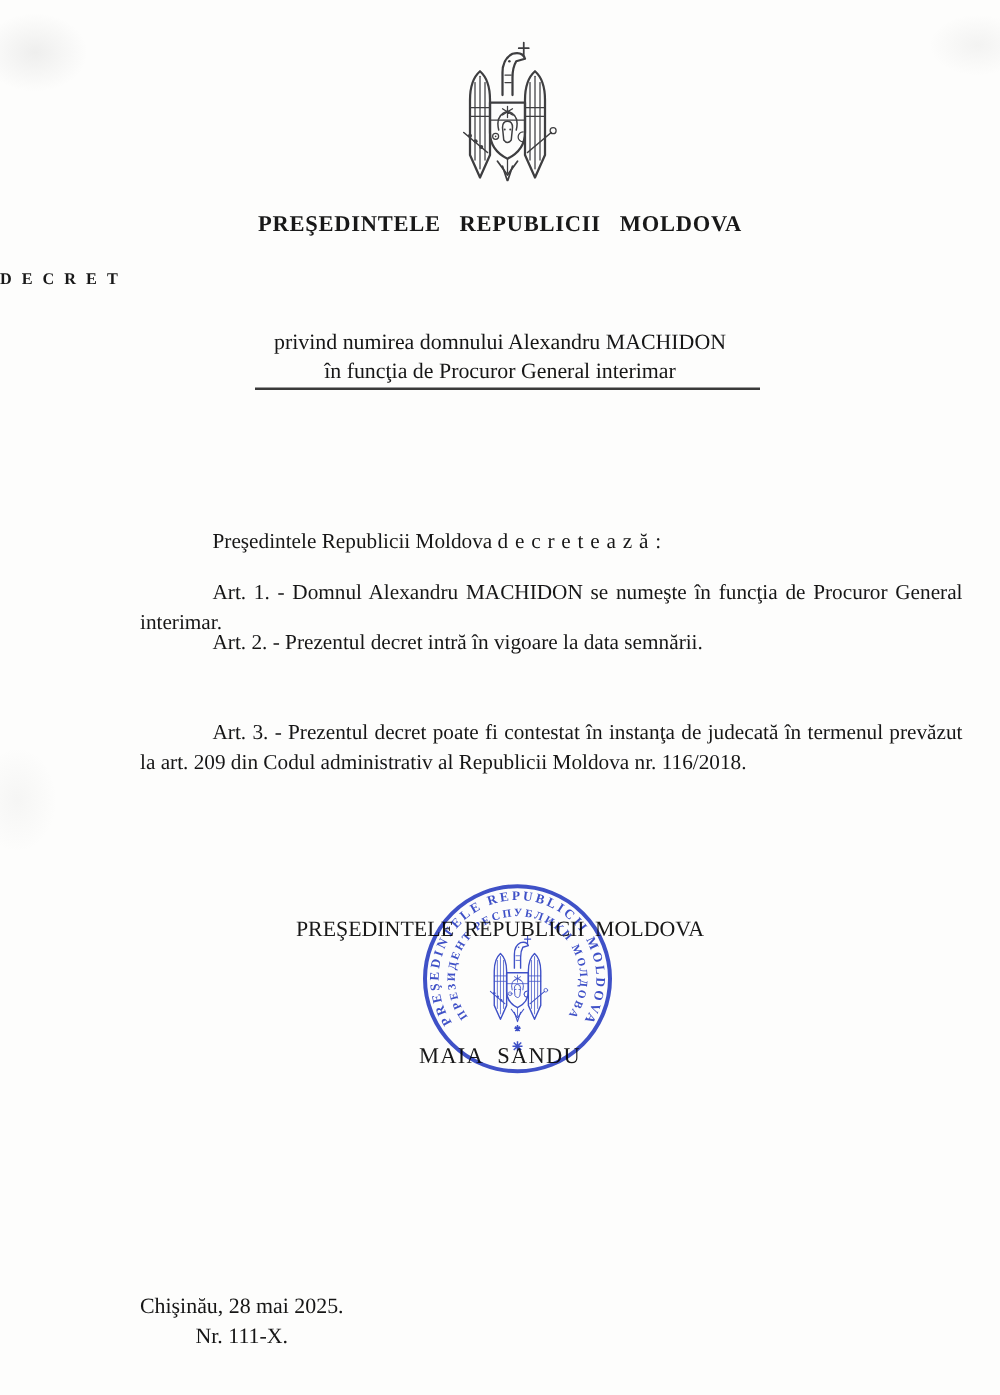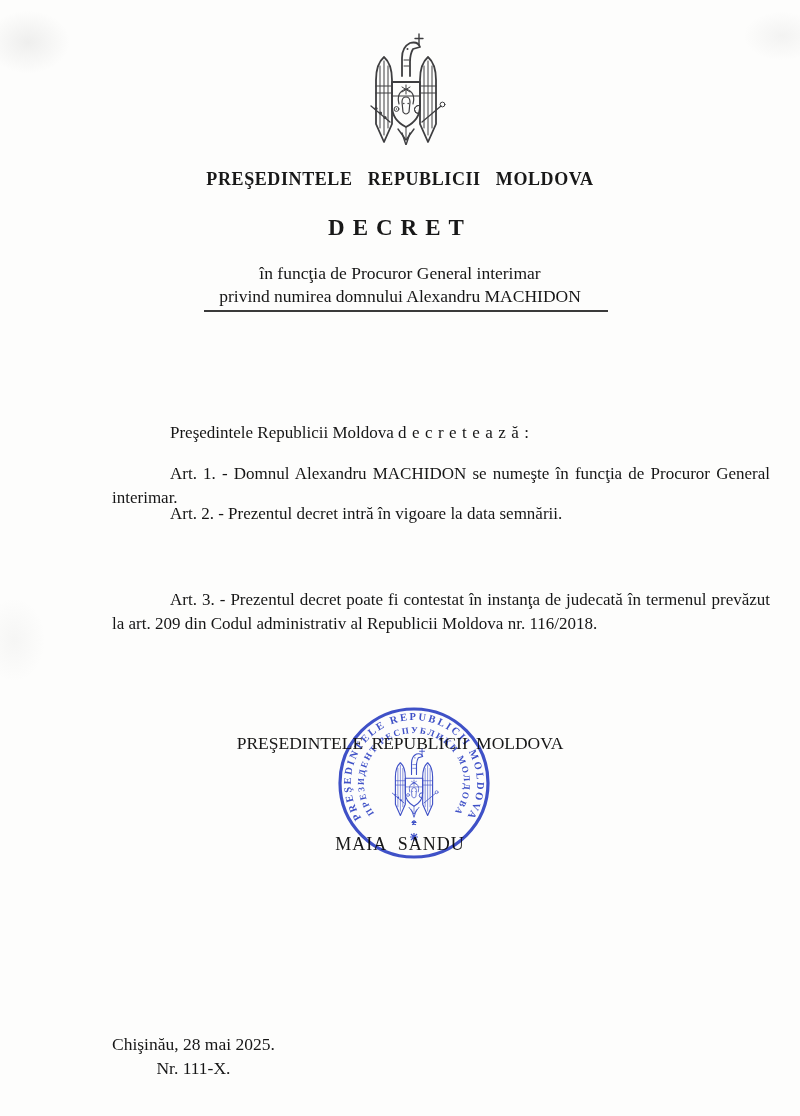--- a/index.html
+++ b/index.html
@@ -33,23 +33,23 @@
     font-weight: bold;
     font-size: 18px;
     letter-spacing: 0.6px;
     word-spacing: 10px;
     color: #181818;
   }
 
   .doc-type {
     position: absolute;
     top: 215px; left: 0; width: 100%;
-    text-align: center;
+    text-align: left;
     font-weight: bold;
-    font-size: 23px;
+    font-size: 13px;
     letter-spacing: 8px;
     color: #181818;
   }
 
   .subject {
     position: absolute;
     top: 262px; left: 0; width: 100%;
     text-align: center;
     font-size: 17.5px;
     line-height: 23px;
@@ -65,21 +65,21 @@
   .body-block {
     position: absolute;
     left: 112px;
     width: 658px;
     font-size: 17px;
     line-height: 23.5px;
     color: #161616;
   }
   .para { text-align: justify; text-indent: 58px; }
   .p-preamble { top: 372px; } .p-enacting { top: 421px; }
-  .p-art1 { top: 462px; } .p-art2 { top: 502px; } .p-art3 { top: 588px; }
+  .p-art1 { top: 462px; } .p-art2 { top: 502px; } .p-art3 { top: 574px; }
   .spaced-verb { letter-spacing: 0.32em; }
 
   .sign-title {
     position: absolute;
     top: 733px; left: 0; width: 100%;
     text-align: center;
     font-size: 17.5px;
     word-spacing: 4px;
     color: #181818;
   }
@@ -167,22 +167,22 @@
         <path d="M66,92 L85,76" stroke-width="1.3"></path>
         <circle cx="86.5" cy="74.5" r="2.4" stroke-width="1"></circle>
       </g>
     </defs>
     <use href="#coa"></use>
   </svg>
 
   <div class="title">PREŞEDINTELE REPUBLICII MOLDOVA</div>
   <div class="doc-type">DECRET</div>
   <div class="subject">
+    <div>privind numirea domnului Alexandru MACHIDON</div>
     <div>în funcţia de Procuror General interimar</div>
-    <div>privind numirea domnului Alexandru MACHIDON</div>
   </div>
   <div class="subject-underline"></div>
 
   <p class="body-block para p-enacting"><span>Preşedintele Republicii Moldova </span> <span class="spaced-verb">decretează:</span></p>
   <p class="body-block para p-art1">Art. 1. - Domnul Alexandru MACHIDON se numeşte în funcţia de Procuror General interimar.</p>
   <p class="body-block para p-art2">Art. 2. - Prezentul decret intră în vigoare la data semnării.</p>
   <p class="body-block para p-art3">Art. 3. - Prezentul decret poate fi contestat în instanţa de judecată în termenul prevăzut la art. 209 din Codul administrativ al Republicii Moldova nr. 116/2018.</p>
 
   <div class="sign-title">PREŞEDINTELE REPUBLICII MOLDOVA</div>
   <div class="sign-name">MAIA SANDU</div>

